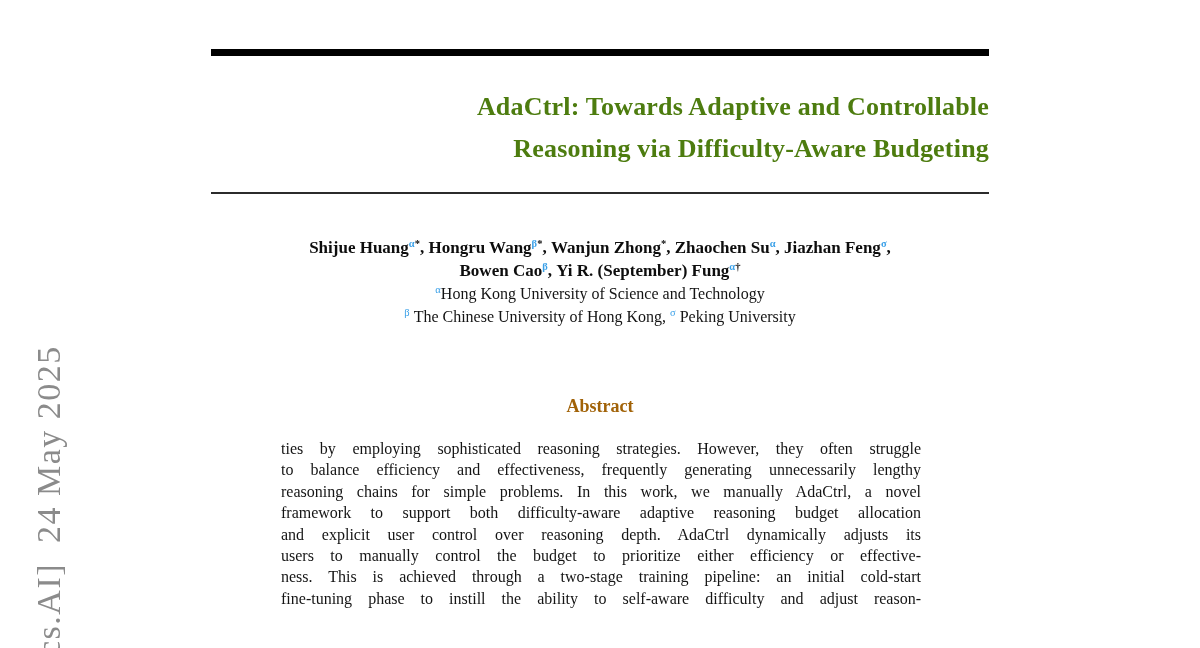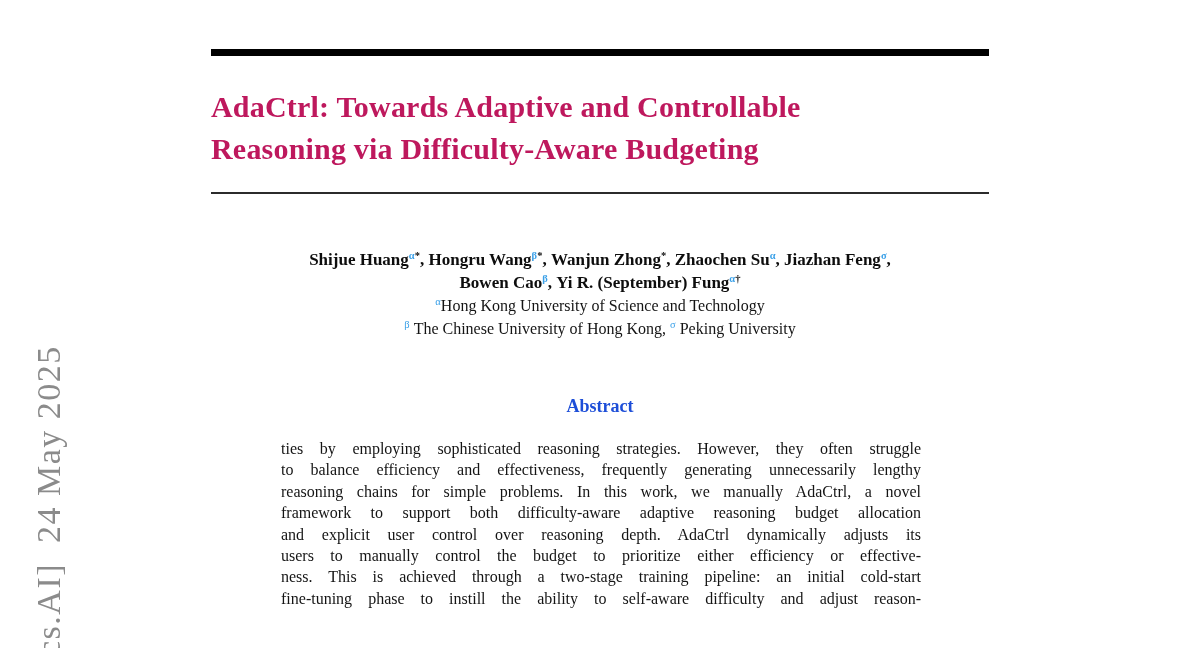--- a/index.html
+++ b/index.html
@@ -35,37 +35,37 @@
     position: absolute;
     left: 211px; top: 49px;
     width: 778px; height: 7px;
     background: #000000;
   }
   .title {
     position: absolute;
     left: 211px; top: 86px;
     width: 778px;
     margin: 0;
-    text-align: left;
-    font-size: 30px;
+    text-align: right;
+    font-size: 26px;
     font-weight: bold;
     line-height: 42px;
-    color: #be185d;
+    color: #4d7c0f;
     letter-spacing: 0.2px;
   }
   .title .tline { display: block; }
   .rule-thin {
     position: absolute;
     left: 211px; top: 192px;
     width: 778px; height: 2px;
     background: #2b2b2b;
   }
   .authors {
     position: absolute;
-    left: 160px; top: 248px;
+    left: 160px; top: 236px;
     width: 880px;
     text-align: center;
     font-family: Liberation Serif, serif;
   }
   .author-line {
     font-weight: bold;
     font-size: 17px;
     line-height: 23px;
     color: #0d0d0d;
   }
@@ -81,21 +81,21 @@
     line-height: 0;
   }
   .blue { color: var(--accent, #3aa0e8); }
   .abstract-heading {
     position: absolute;
     left: 211px; top: 396px;
     width: 778px;
     text-align: center;
     font-weight: bold;
     font-size: 18px;
-    color: #1d4ed8;
+    color: #a16207;
   }
   .abstract-body {
     position: absolute;
     left: 281px; top: 438px;
     width: 640px;
     font-size: 16px;
     color: #141414;
   }
   .jline {
     text-align: justify;

